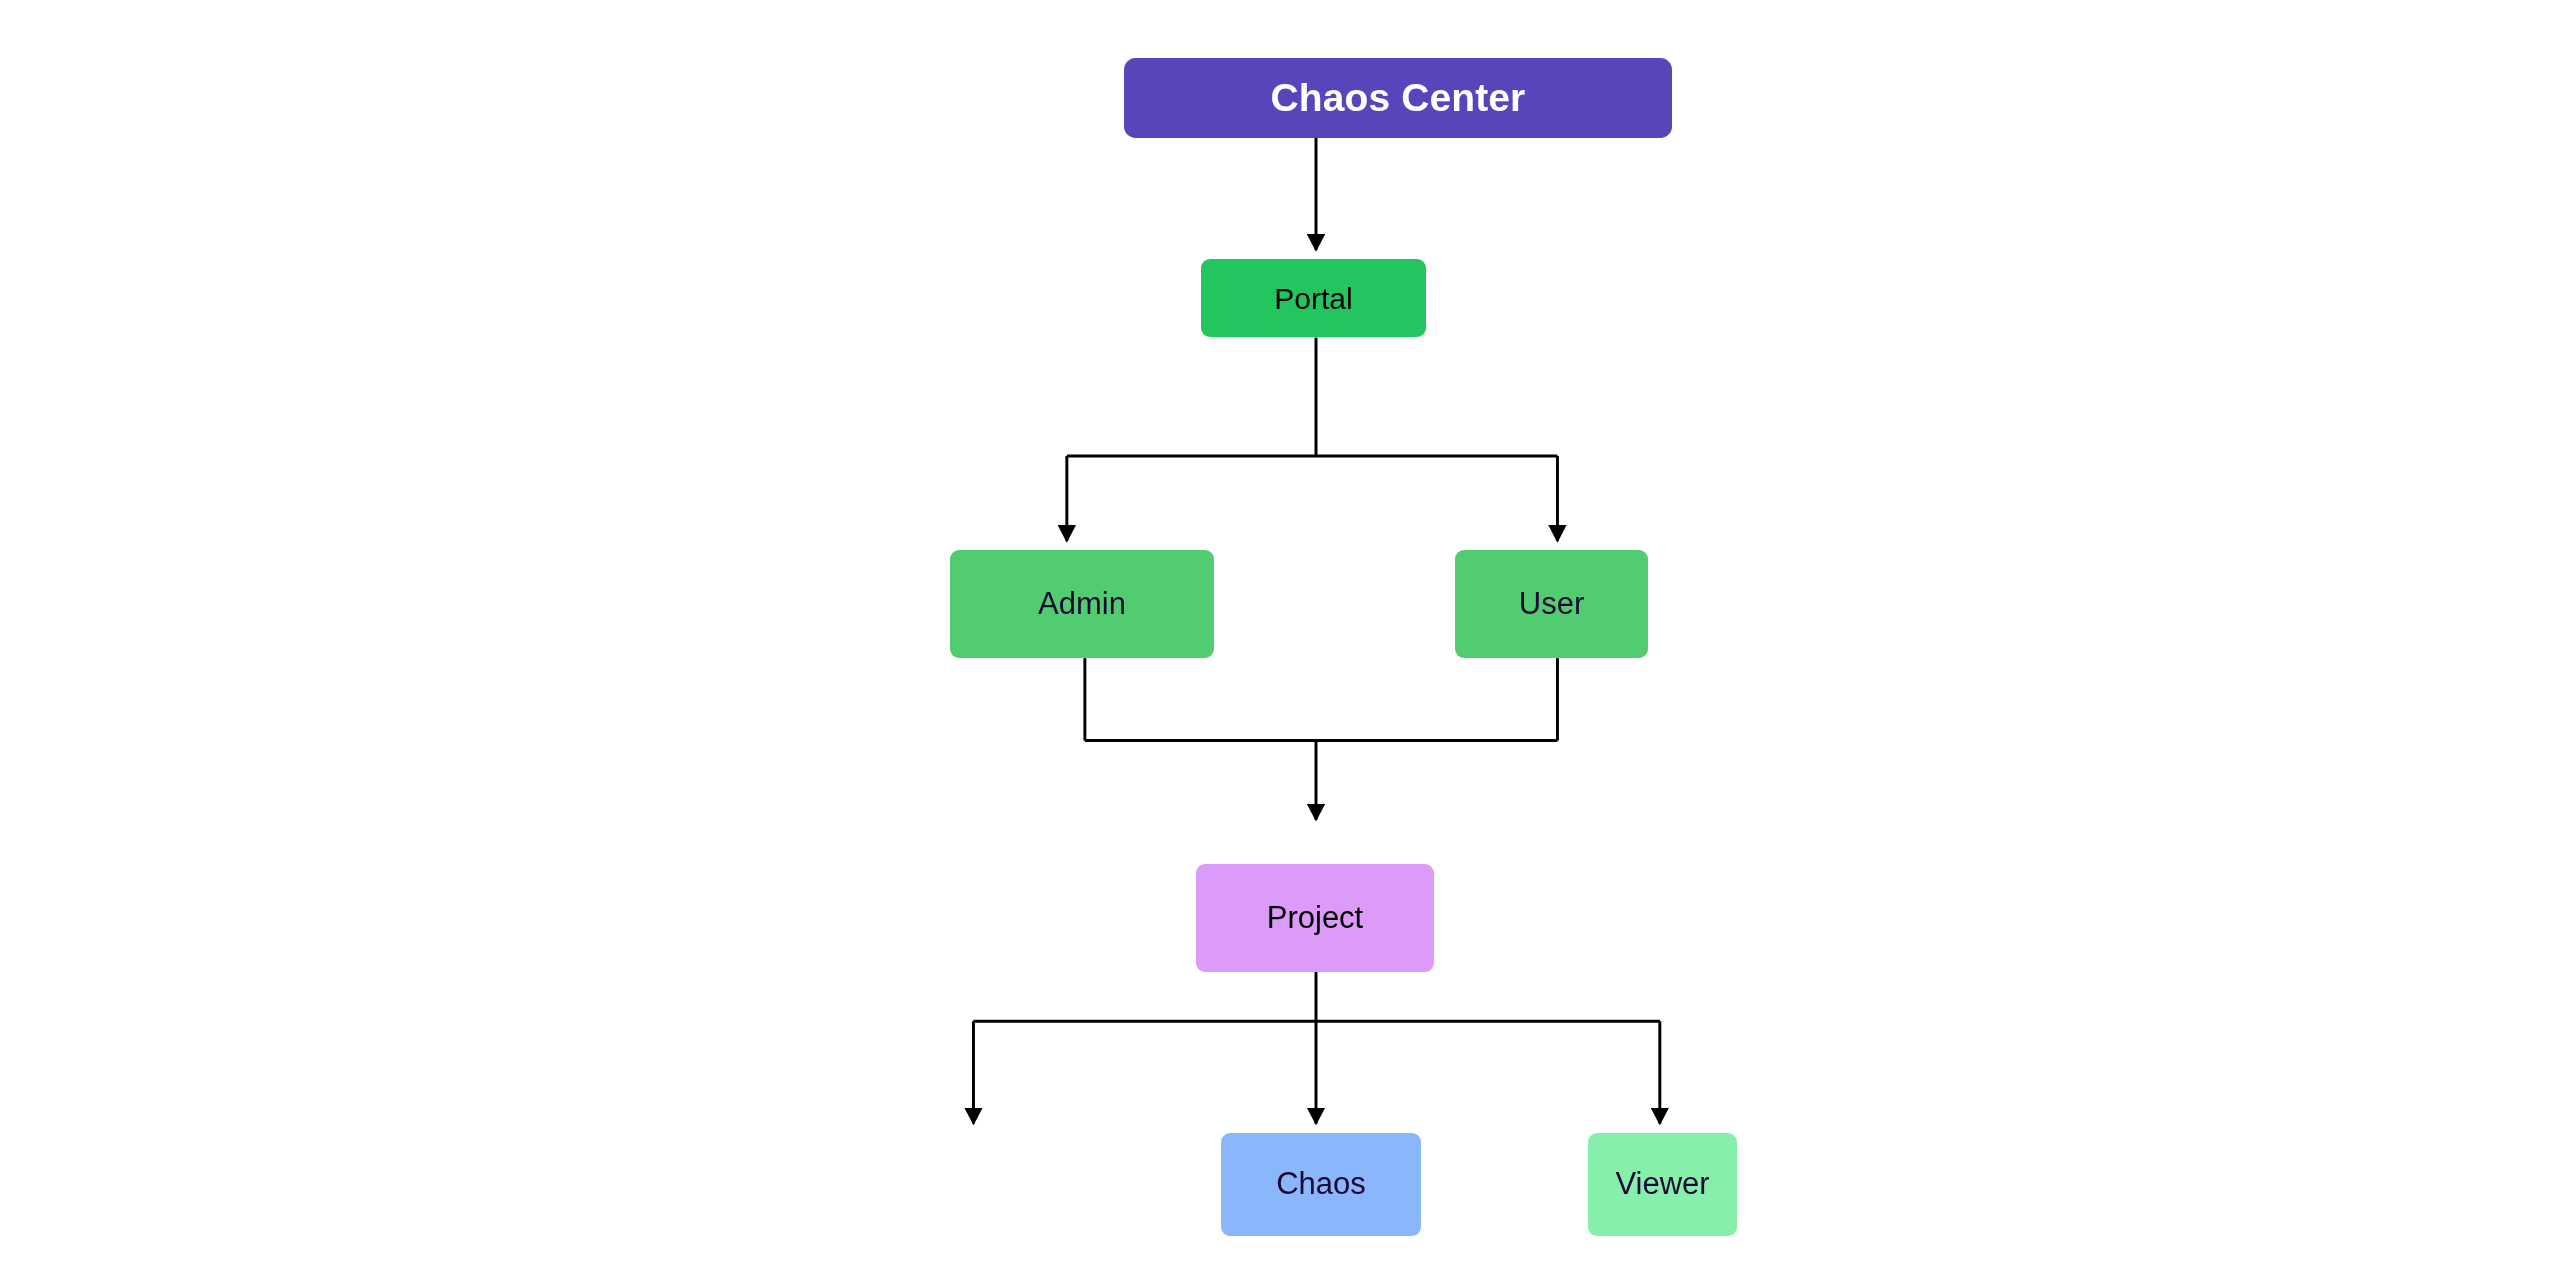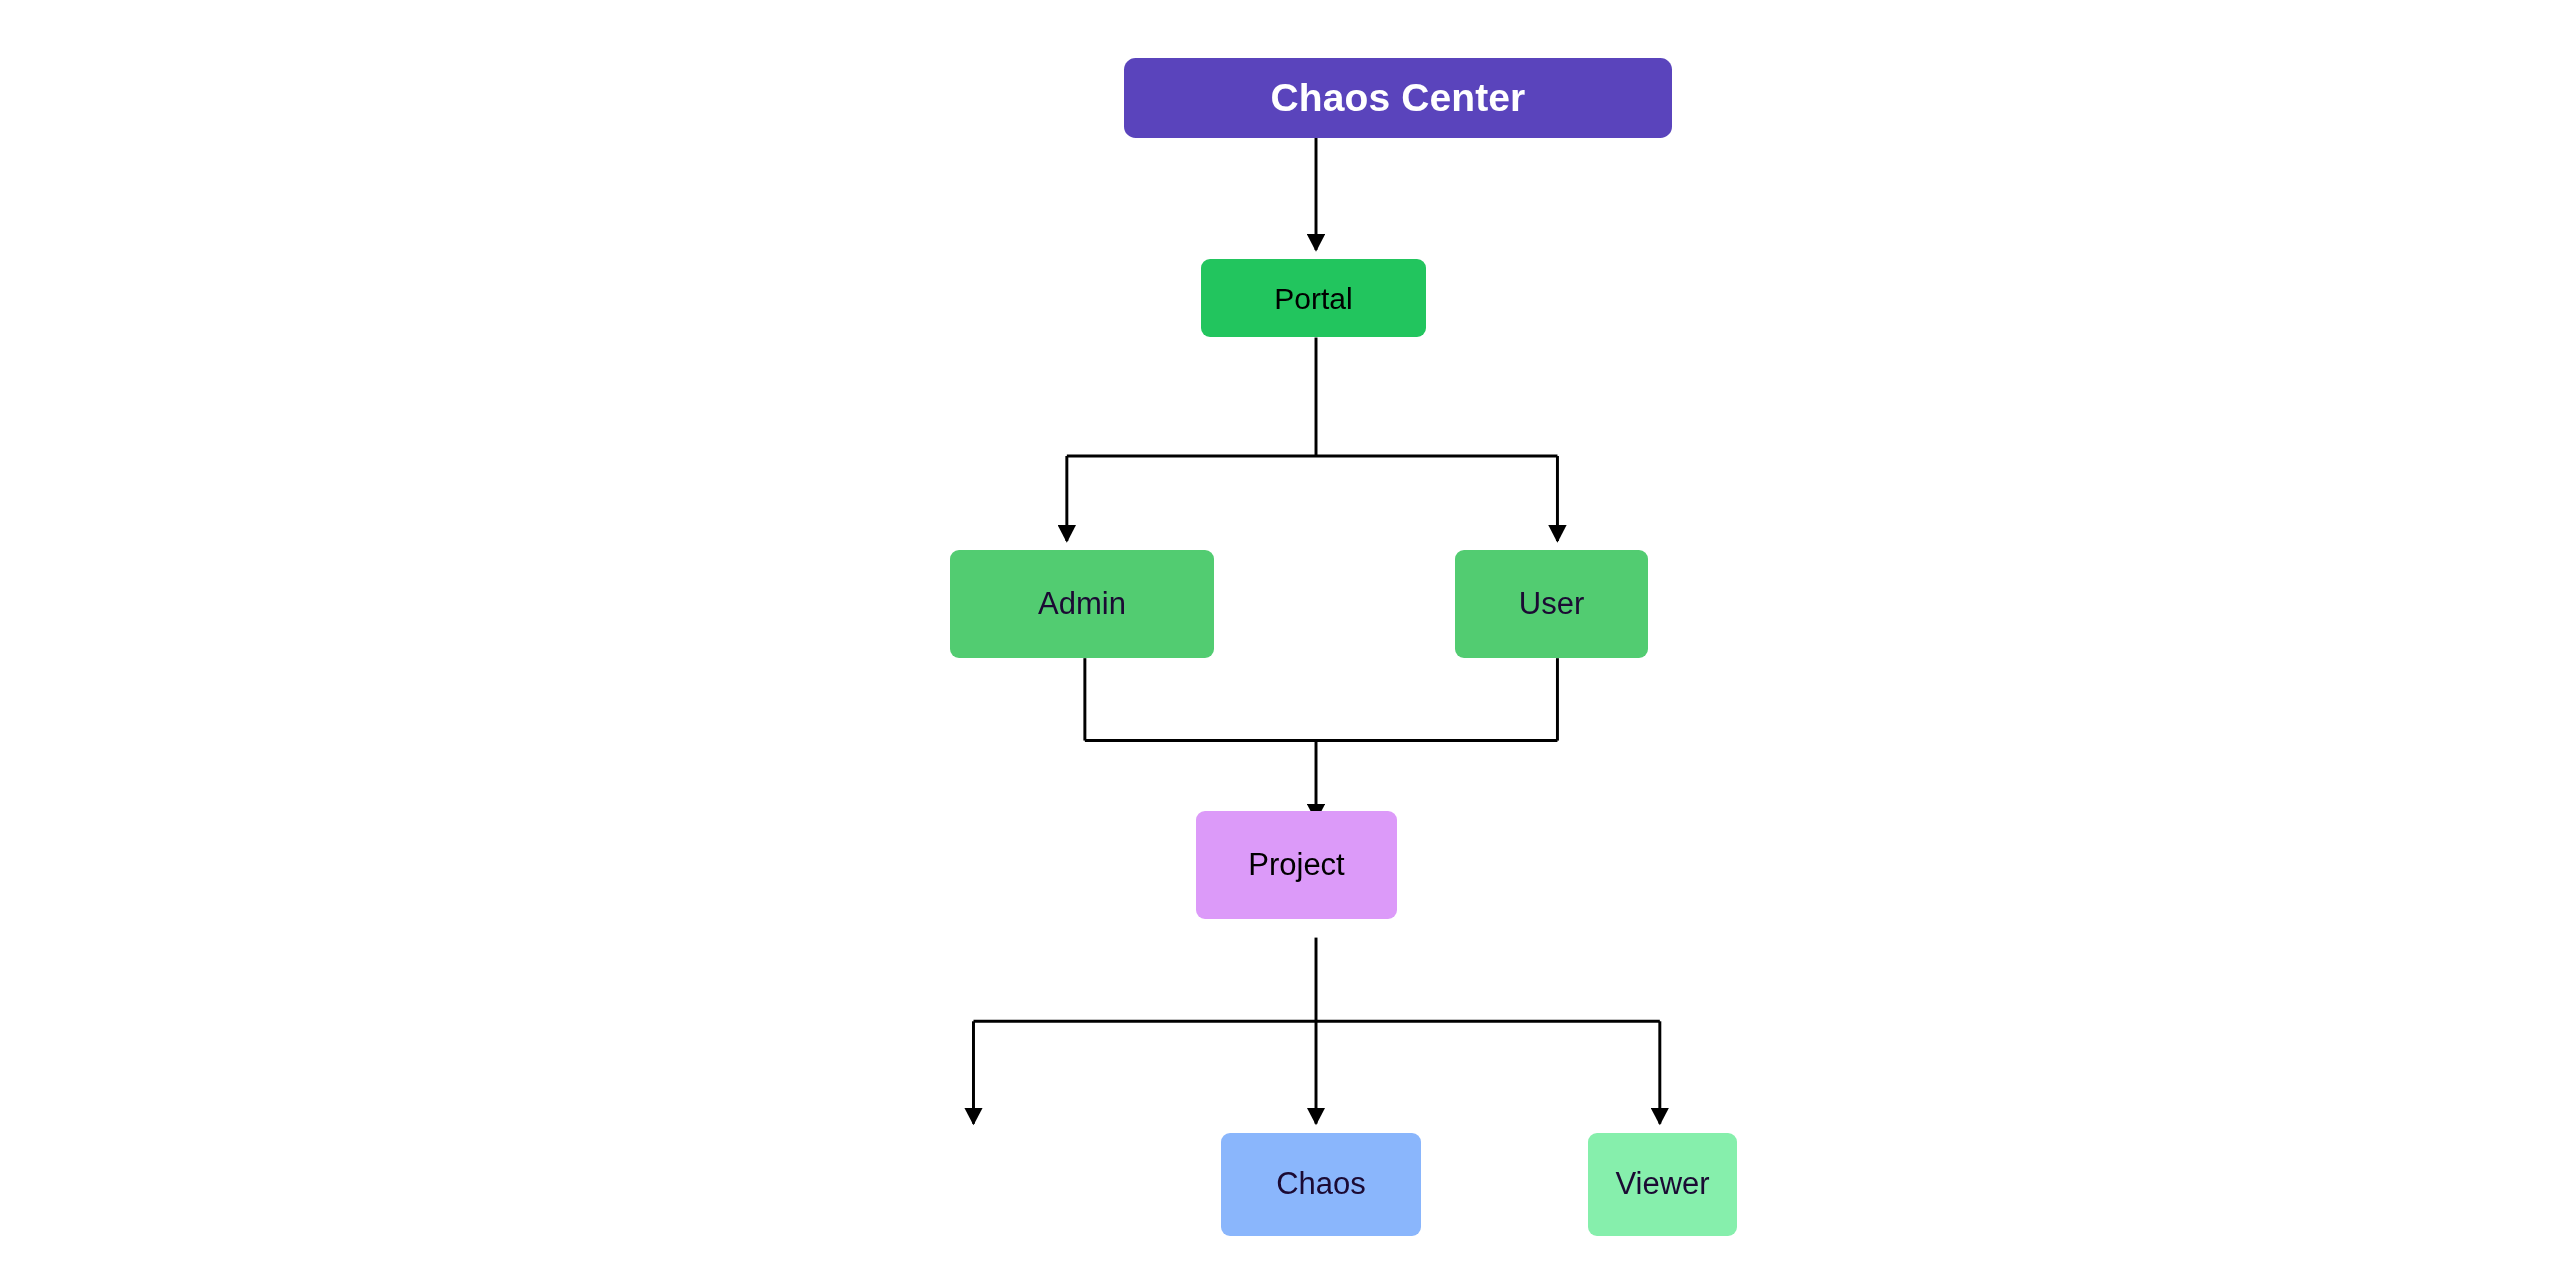--- a/index.html
+++ b/index.html
@@ -99,22 +99,22 @@
   }
   #node-user .node-label {
     color: #1B0A33;
     font-size: 31px;
     font-weight: 400;
   }
 
   
   #node-project {
     left: 1196px;
-    top: 811px;
-    width: 201px;
+    top: 864px;
+    width: 238px;
     height: 108px;
     background: #DC9AF9;
     justify-content: center;
   }
   #node-project .node-label {
     color: #000000;
     font-size: 31px;
     font-weight: 400;
   }
 

